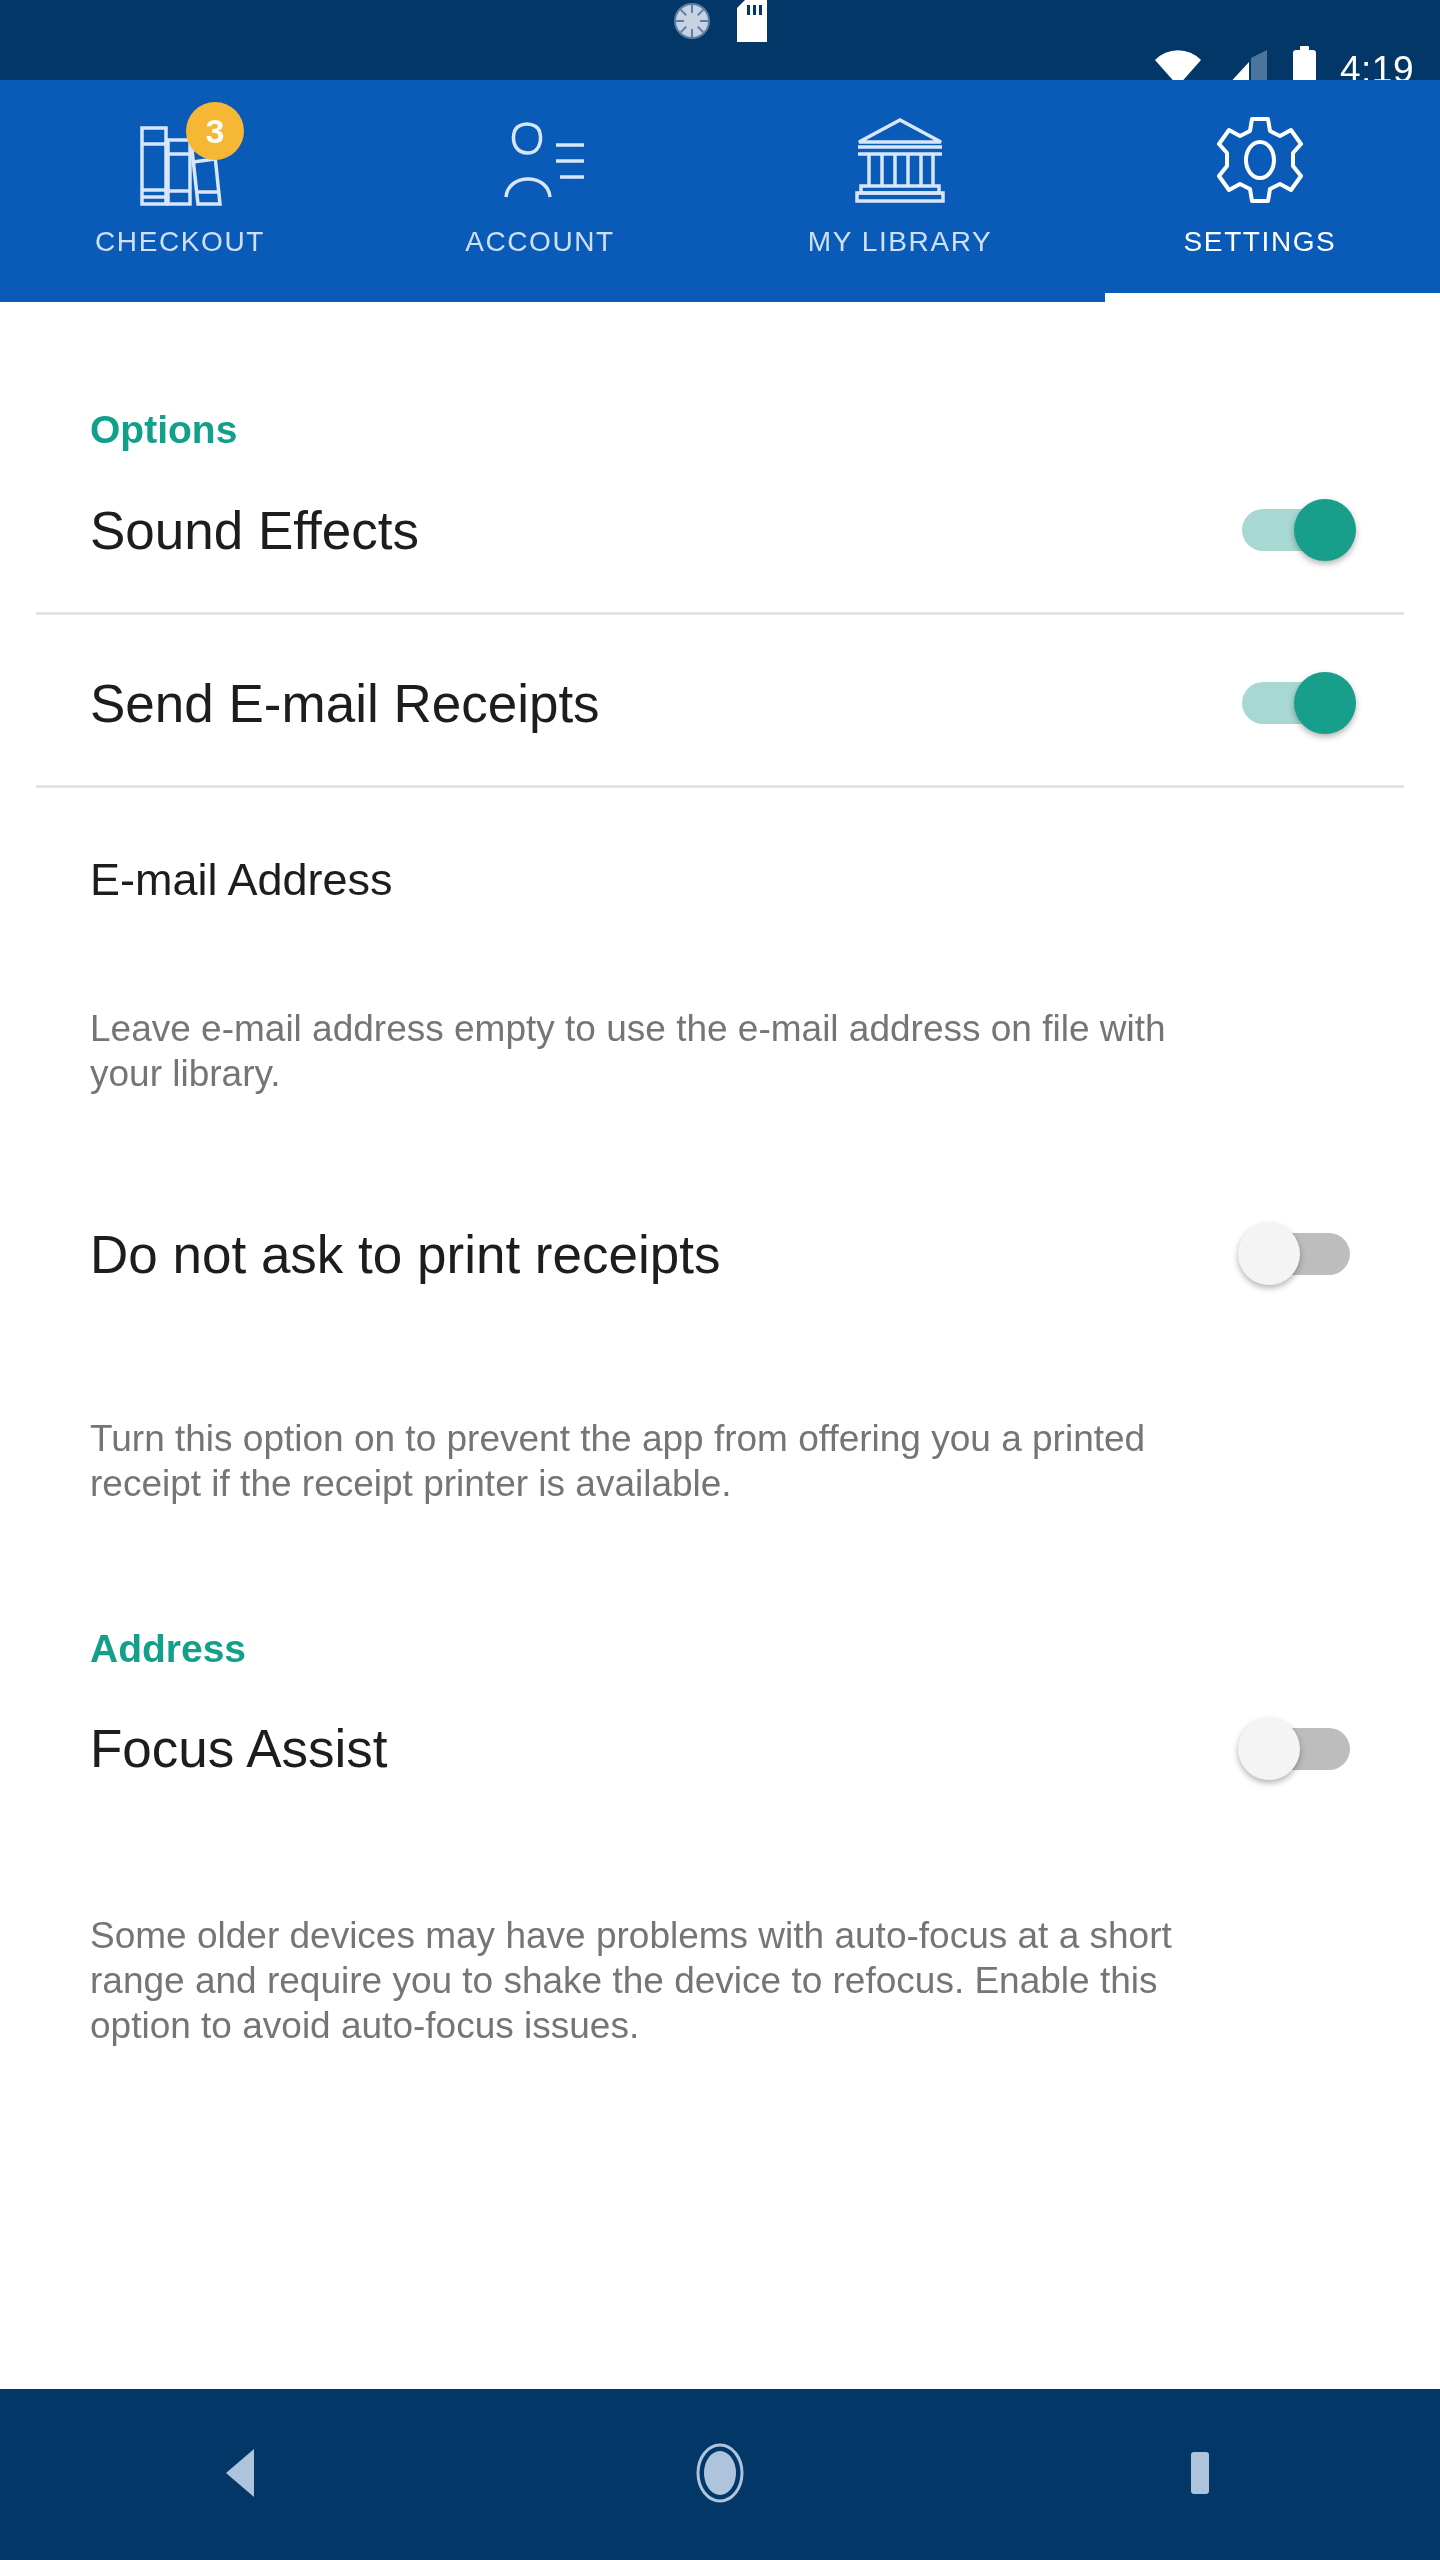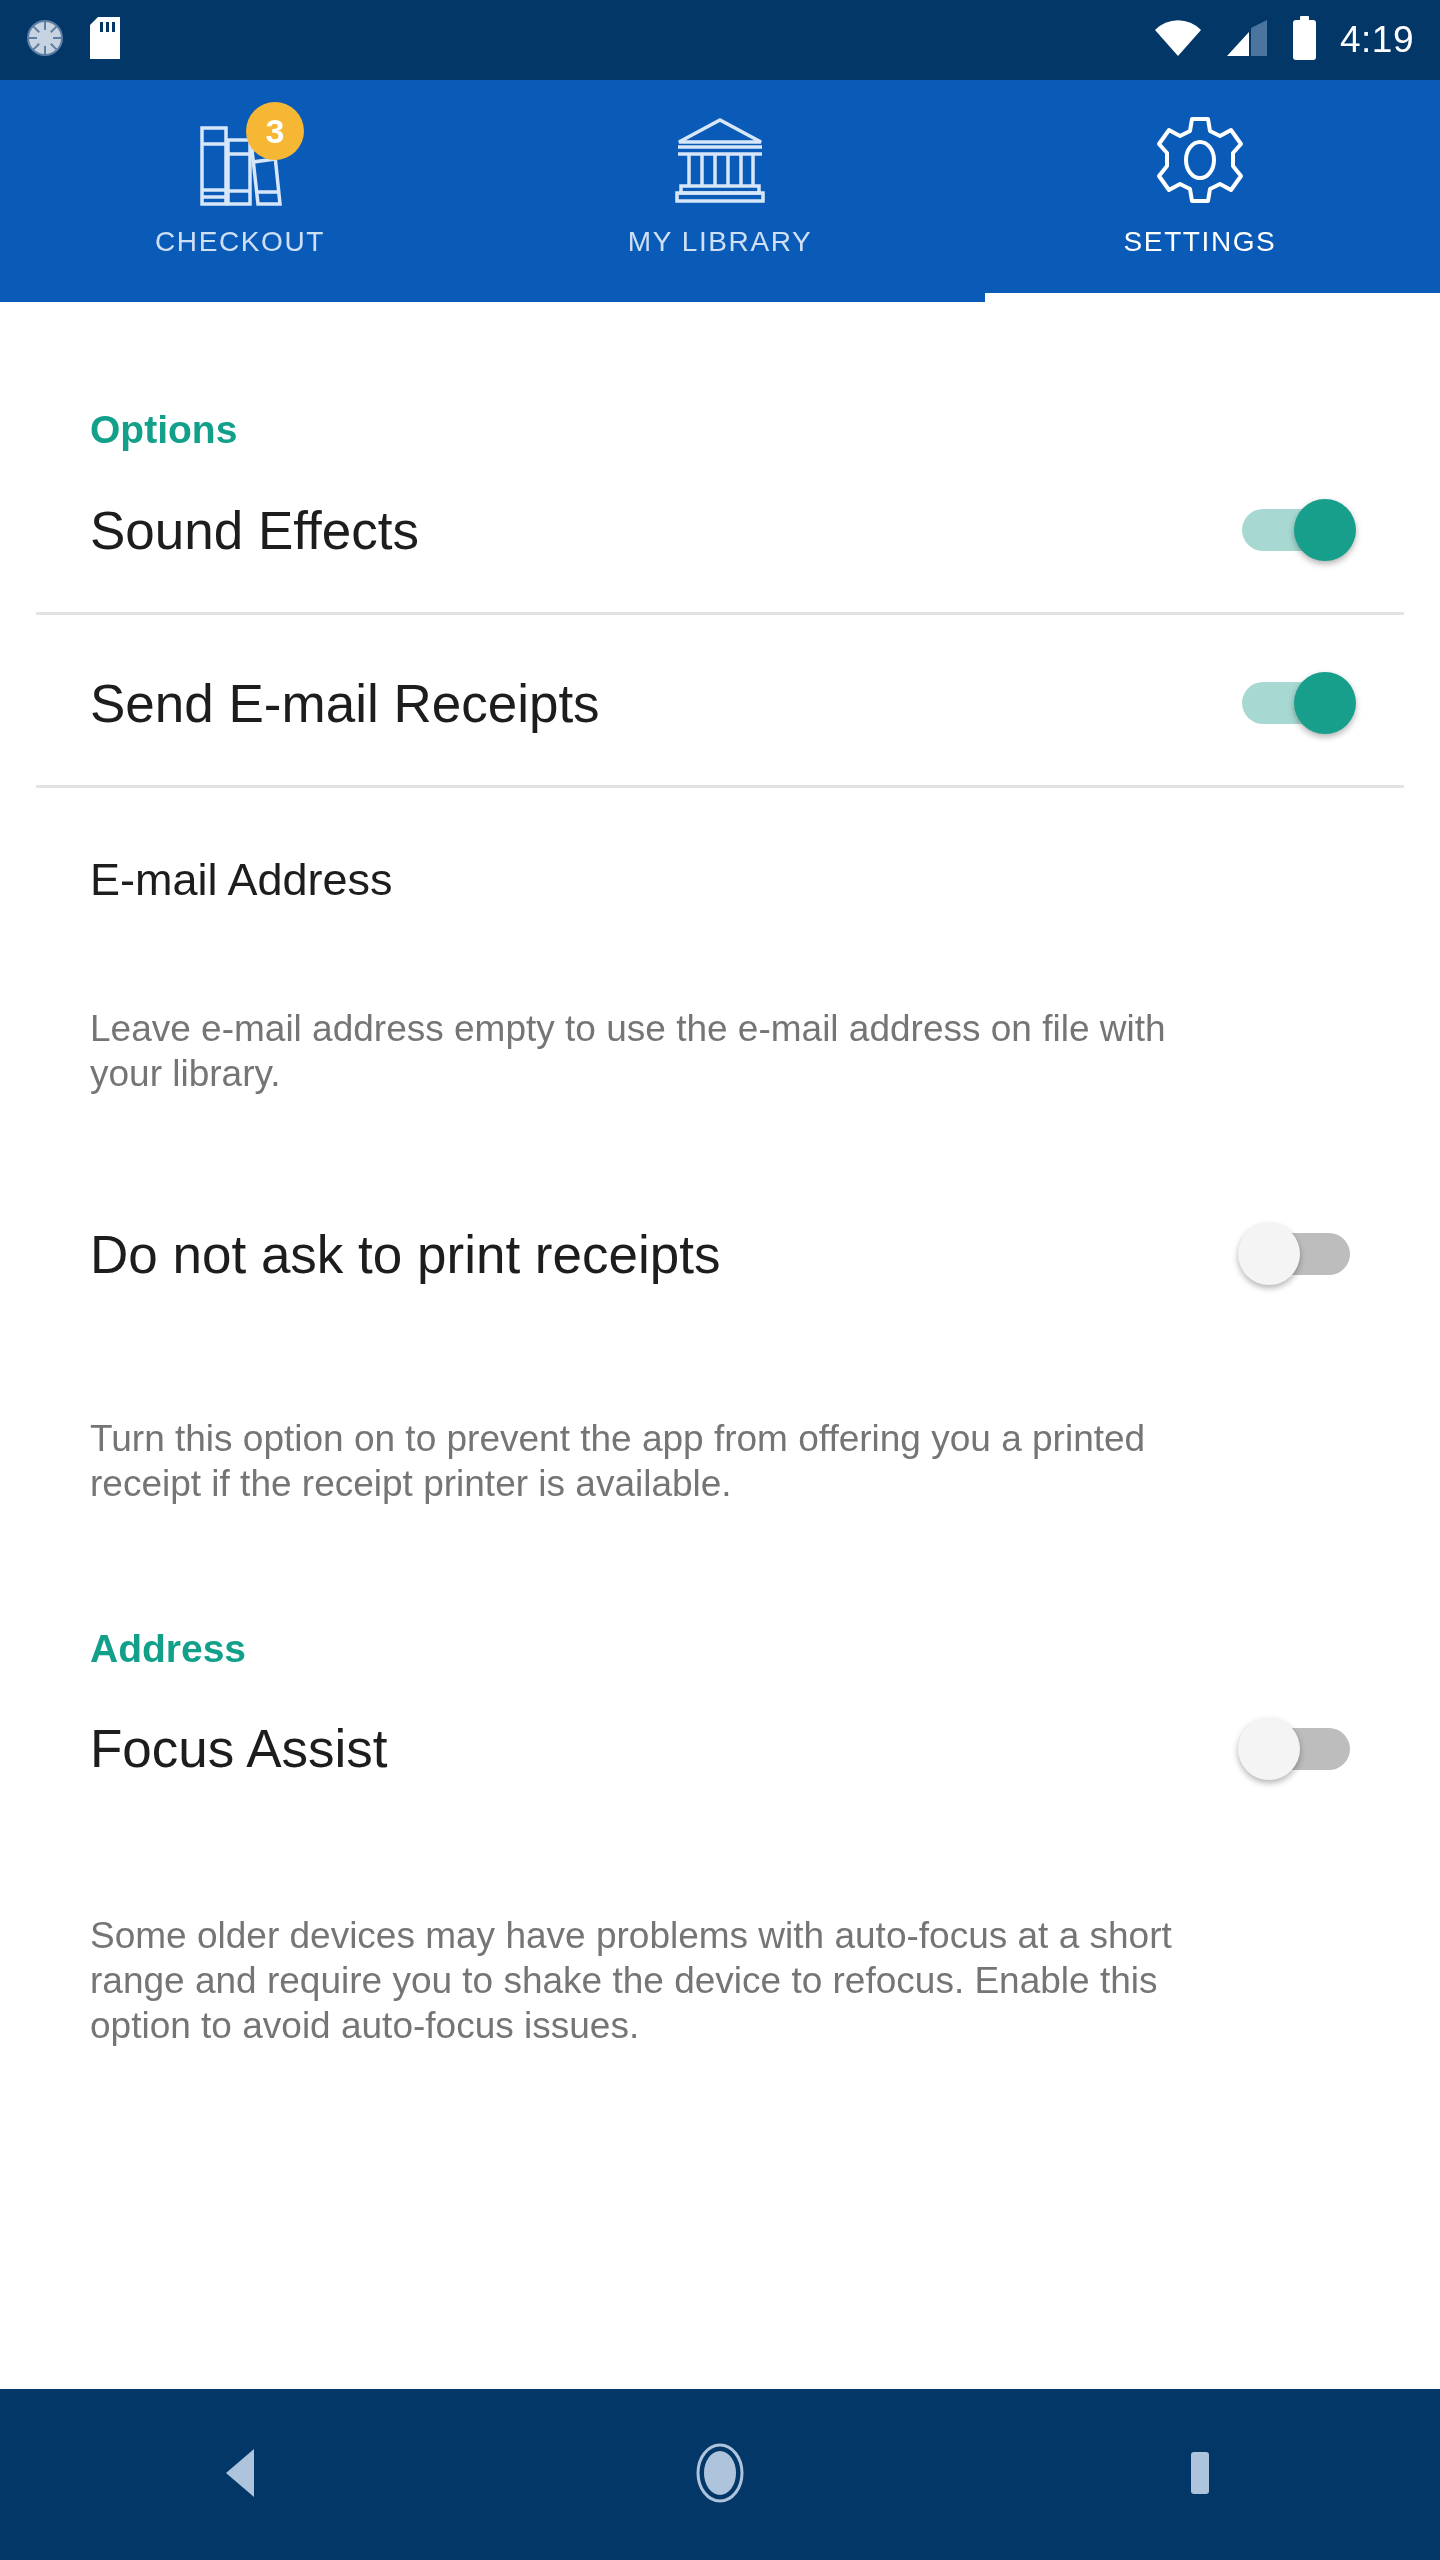--- a/index.html
+++ b/index.html
@@ -11,20 +11,21 @@
   }
   #app { position: relative; width: 1440px; height: 2560px; background: #fff; }
 
   
   .statusbar {
     position: absolute; top: 0; left: 0;
     width: 1440px; height: 80px;
     background: #023767;
     display: flex; align-items: center;
     padding: 0 26px;
+    flex-direction: column;
   }
   .sb-left { display: flex; align-items: center; gap: 26px; }
   .sb-right { margin-left: auto; display: flex; align-items: center; gap: 22px; }
   .sb-clock {
     color: #ffffff; font-size: 37px; letter-spacing: 0.5px;
     font-family: "Liberation Sans", sans-serif;
   }
   .ico { display: block; }
 
   
@@ -205,20 +206,36 @@
               <line x1="58" y1="50" x2="80" y2="47"></line>
               <line x1="61" y1="80" x2="83" y2="80"></line>
             </g>
           </svg>
         </span>
         <span class="tab-badge">3</span>
       </div>
       <span class="tab-label">CHECKOUT</span>
     </div>
 
+    <div class="tab">
+      <div class="tab-icon-wrap">
+        <span>
+          <svg width="100" height="90" viewBox="0 0 100 90">
+            <g fill="none" stroke="#d7e6f8" stroke-width="3.5">
+              <path d="M38 38 C26 38 22 28 24 18 C26 6 48 6 50 18 C52 28 48 38 38 38 Z"></path>
+              <path d="M16 82 C18 58 58 58 60 82"></path>
+              <line x1="66" y1="30" x2="94" y2="30"></line>
+              <line x1="66" y1="46" x2="94" y2="46"></line>
+              <line x1="70" y1="62" x2="94" y2="62"></line>
+            </g>
+          </svg>
+        </span>
+      </div>
+      <span class="tab-label">ACCOUNT</span>
+    </div>
 
     <div class="tab">
       <div class="tab-icon-wrap">
         <span>
           <svg width="94" height="88" viewBox="0 0 94 88">
             <g fill="none" stroke="#d7e6f8" stroke-width="3.5">
               <path d="M6 26 L47 4 L88 26 Z"></path>
               <line x1="5" y1="31" x2="89" y2="31"></line>
               <line x1="5" y1="38" x2="89" y2="38"></line>
               <line x1="16" y1="38" x2="16" y2="70"></line>

